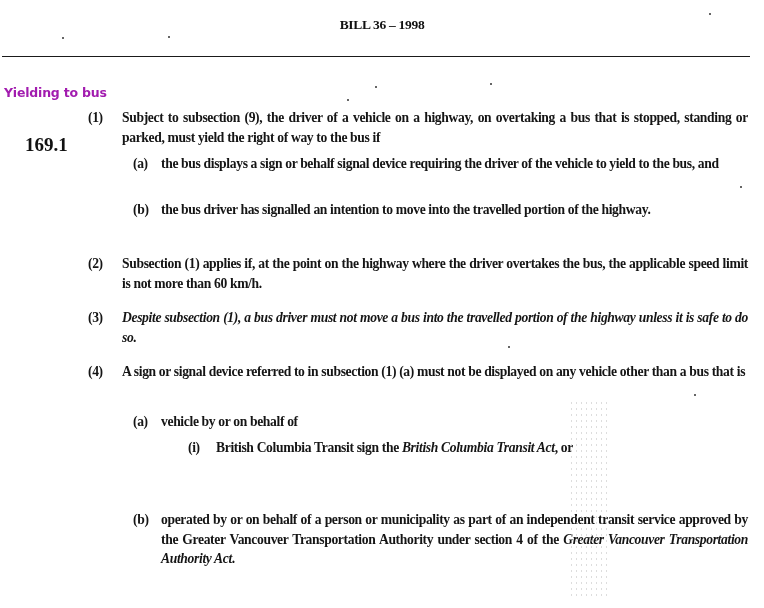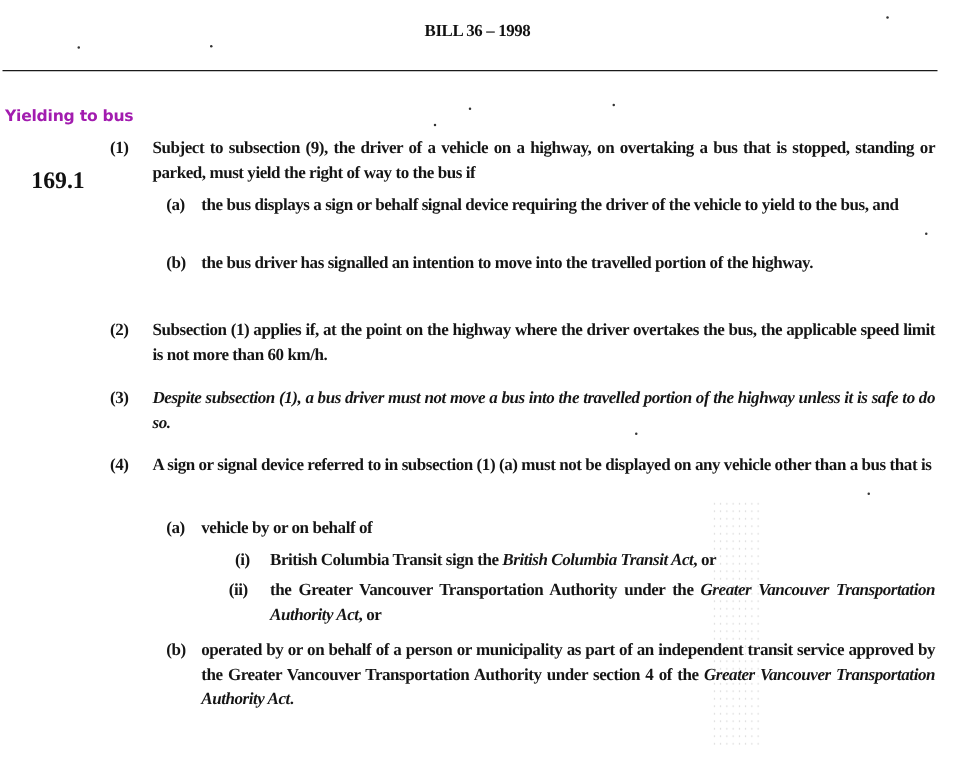--- a/index.html
+++ b/index.html
@@ -148,26 +148,20 @@
     </div>
   </div>
 
   <div class="para" style="top:438px; left:188px; width:560px;">
     <span class="label">(i)</span>
     <div style="padding-left:28px;">
       <span>British Columbia Transit sign the </span><span class="it">British Columbia Transit Act</span><span>, or</span>
     </div>
   </div>
 
-  <div class="para" style="top:462px; left:183px; width:565px;">
-    <span class="label">(ii)</span>
-    <div style="padding-left:33px;">
-      <span>the Greater Vancouver Transportation Authority under the </span><span class="it">Greater Vancouver Transportation Authority Act</span><span>, or</span>
-    </div>
-  </div>
 
   <div class="para" style="top:510px; left:133px; width:615px;">
     <span class="label">(b)</span>
     <div style="padding-left:28px;">
       <span>operated by or on behalf of a person or municipality as part of an independent transit service approved by the Greater Vancouver Transportation Authority under section 4 of the </span><span class="it">Greater Vancouver Transportation Authority Act</span><span>.</span>
     </div>
   </div>
 
   <span class="dot" style="left:62px; top:37px;"></span>
   <span class="dot" style="left:168px; top:36px;"></span>

